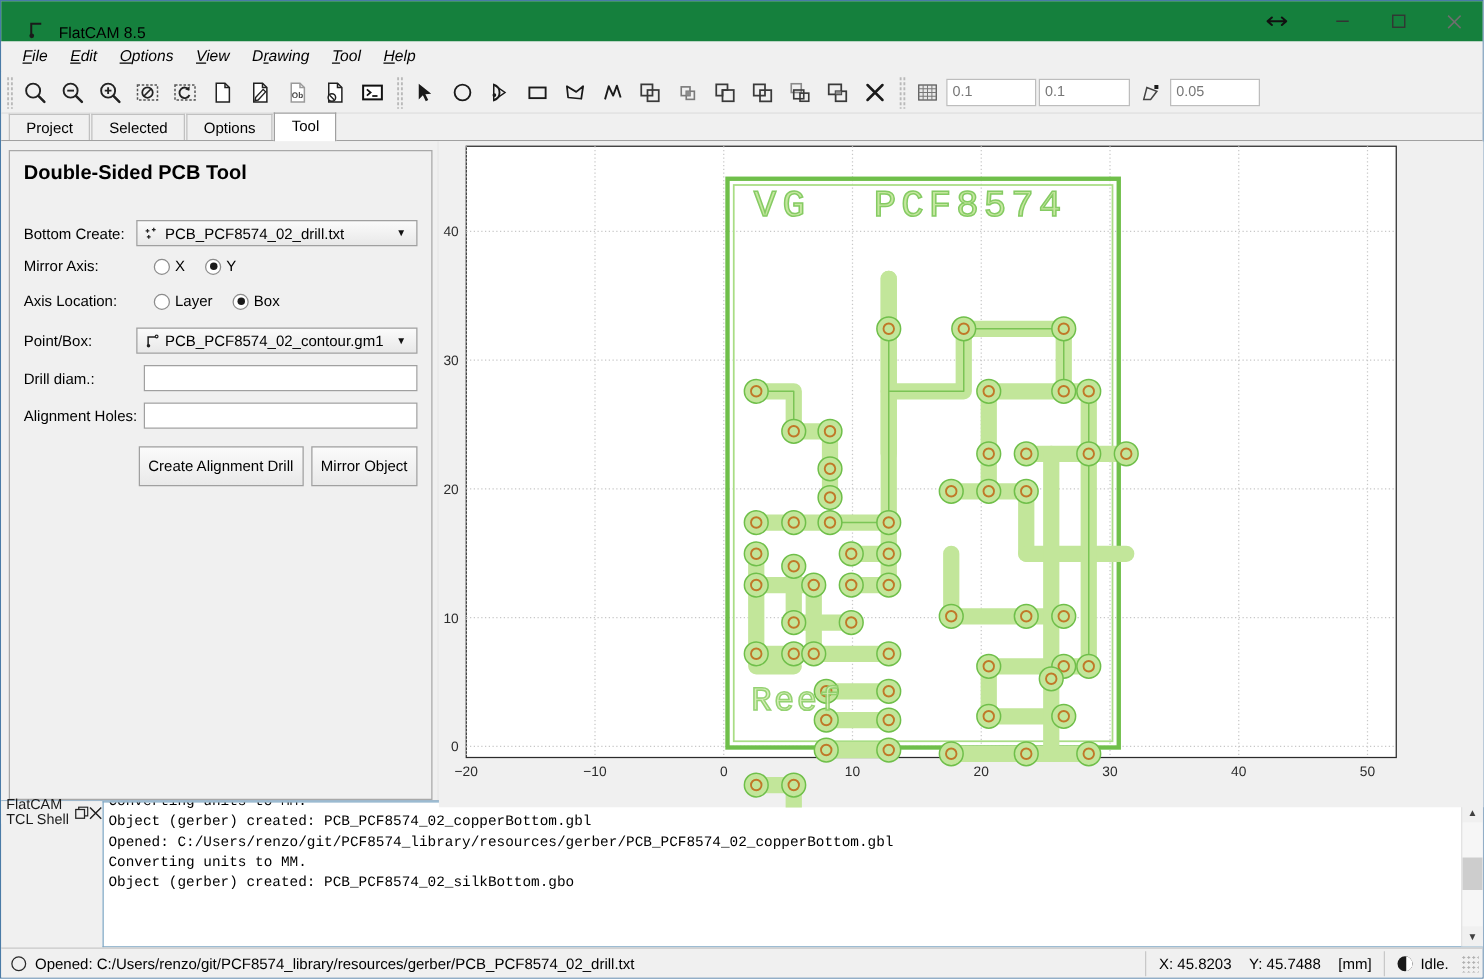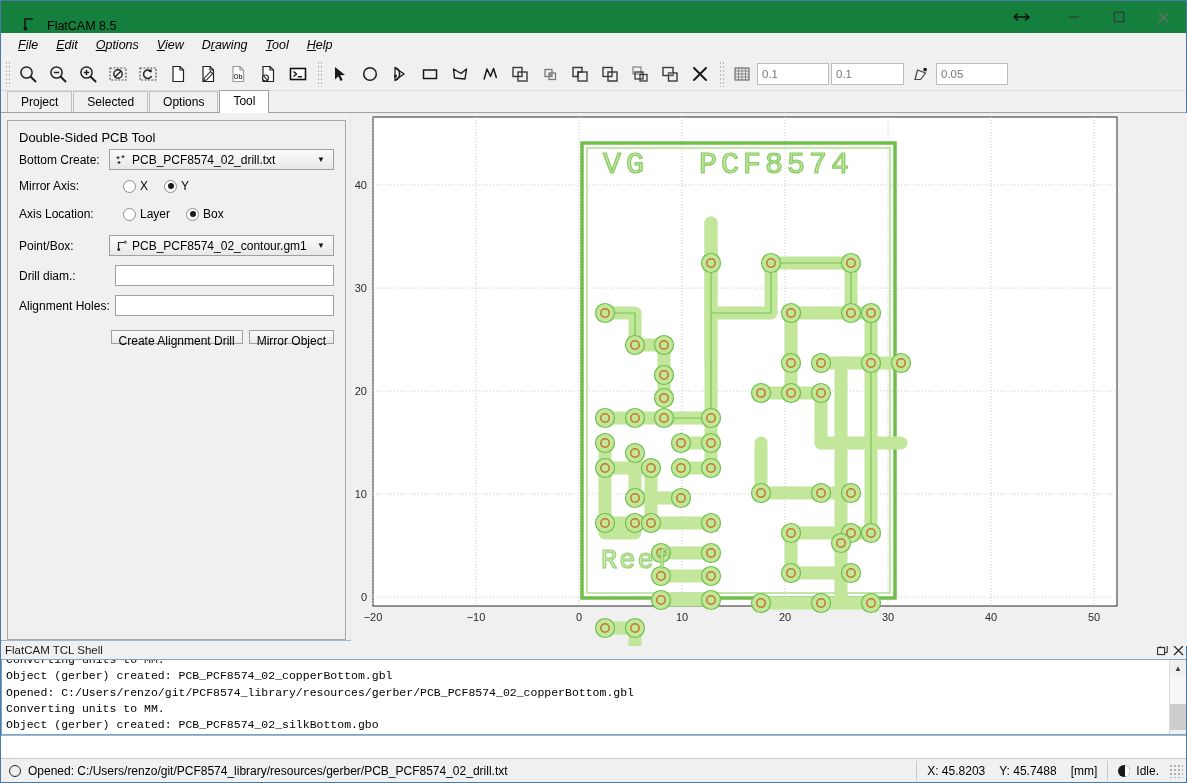--- a/index.html
+++ b/index.html
@@ -117,22 +117,22 @@
     display: flex; flex-direction: column;
   }
   .tool-box {
     border: 1px solid #a8a8a8;
     background: #f0f0f0;
     margin: 3px 2px 0 4px;
     padding: 9px 11px 10px 11px;
     height: 525px;
   }
   .tool-title {
-    font-weight: normal; font-size: 13px; color: #000;
-    margin-bottom: 4px;
+    font-weight: bold; font-size: 16px; color: #000;
+    margin-bottom: 28px;
   }
   .form-row { display: flex; align-items: center; margin-bottom: 9px; }
   .form-label { width: 90px; flex: 0 0 90px; font-size: 12px; color: #000; }
   .combo {
     flex: 1 1 auto; height: 21px;
     border: 1px solid #a0a0a0;
     background: linear-gradient(#fbfbfb, #e8e8e8);
     display: flex; align-items: center;
     padding: 0 3px; font-size: 12px; color: #000;
     position: relative;
@@ -160,37 +160,37 @@
   .radio.checked::after {
     content: ''; width: 6px; height: 6px; border-radius: 50%;
     background: #1a1a1a;
   }
   .radio-label { font-size: 12px; color: #000; margin-right: 12px; }
   .btn-row { display: flex; justify-content: flex-end; gap: 6px; margin-top: 14px; }
   .pbtn {
     border: 1px solid #a0a0a0;
     background: linear-gradient(#fbfbfb, #e9e9e9);
     font-size: 12px; color: #000;
-    padding: 3px 7px; height: 14px;
+    padding: 3px 7px; height: 32px;
     font-family: "Liberation Sans", sans-serif;
   }
 
   
   .plotarea {
     flex: 1 1 auto; background: #f0f0f0;
     position: relative;
   }
   .plot-canvas { position: absolute; left: 0; top: 0; }
 
   
   .shellpanel {
     flex: 0 0 118px; height: 118px;
     background: #f0f0f0;
     border-top: 1px solid #9fb8cc;
-    display: flex; flex-direction: column;
+    display: flex; flex-direction: row;
   }
   .shell-header {
     height: 18px; flex: 0 0 18px;
     display: flex; align-items: center;
     font-size: 11.5px; color: #1a1a1a;
     padding-left: 4px;
     background: #f0f0f0;
   }
   .shell-header .spacer { flex: 1 1 auto; }
   .shell-hbtn {

